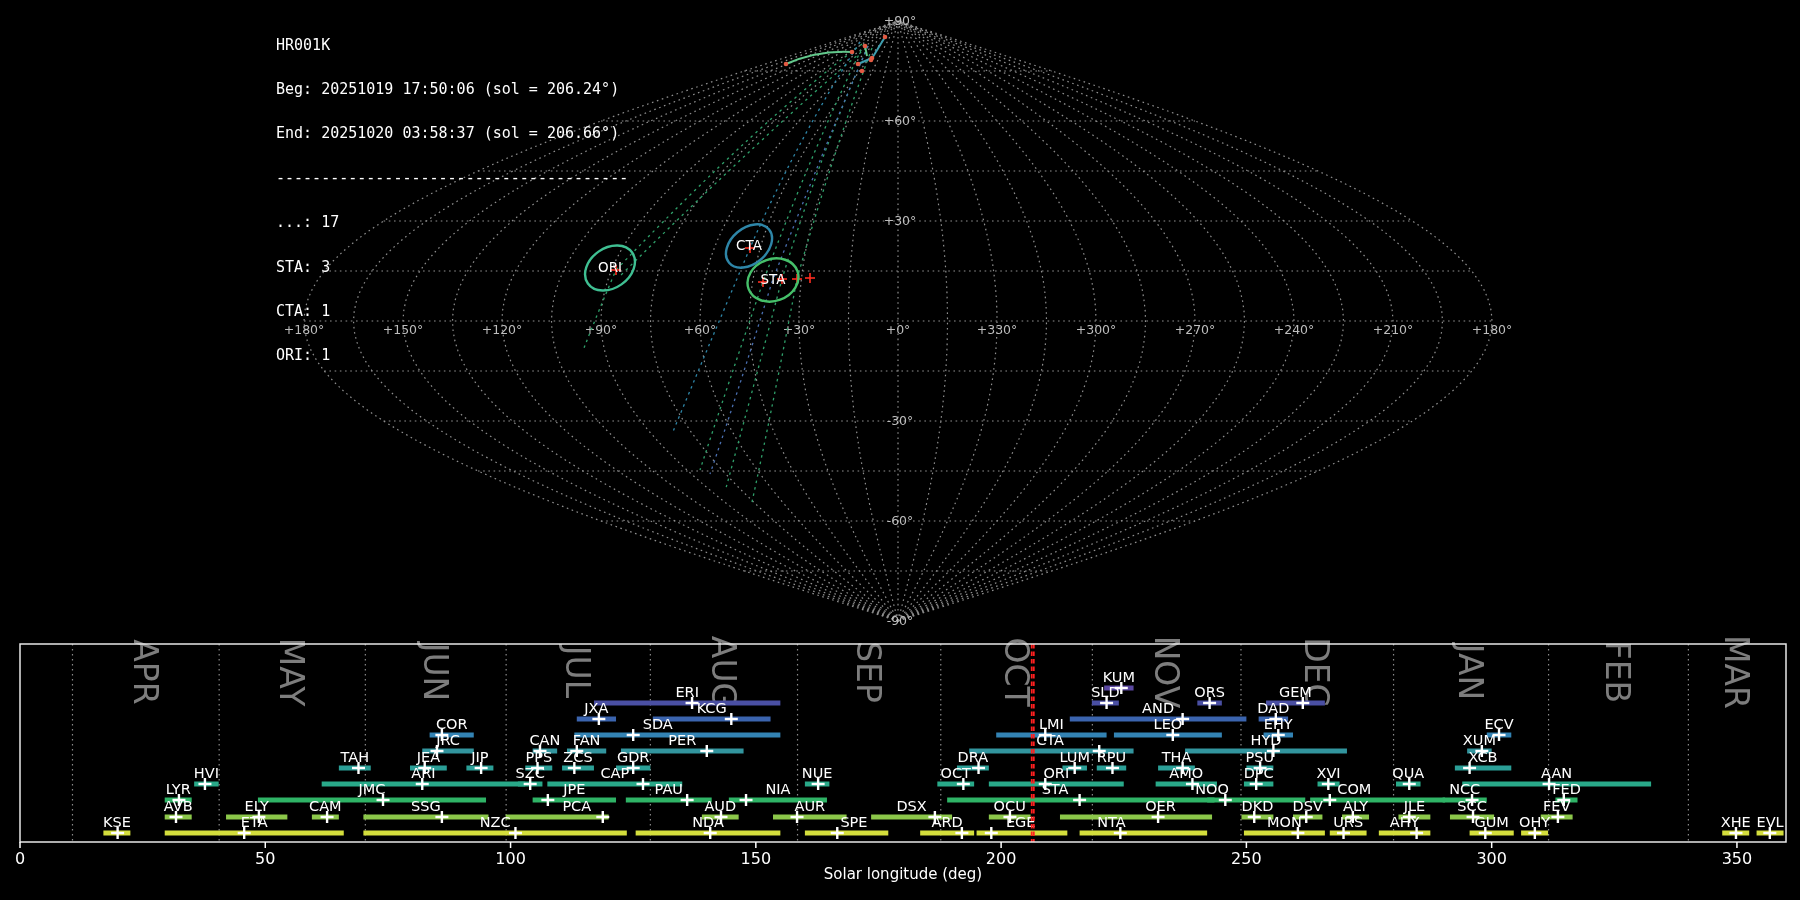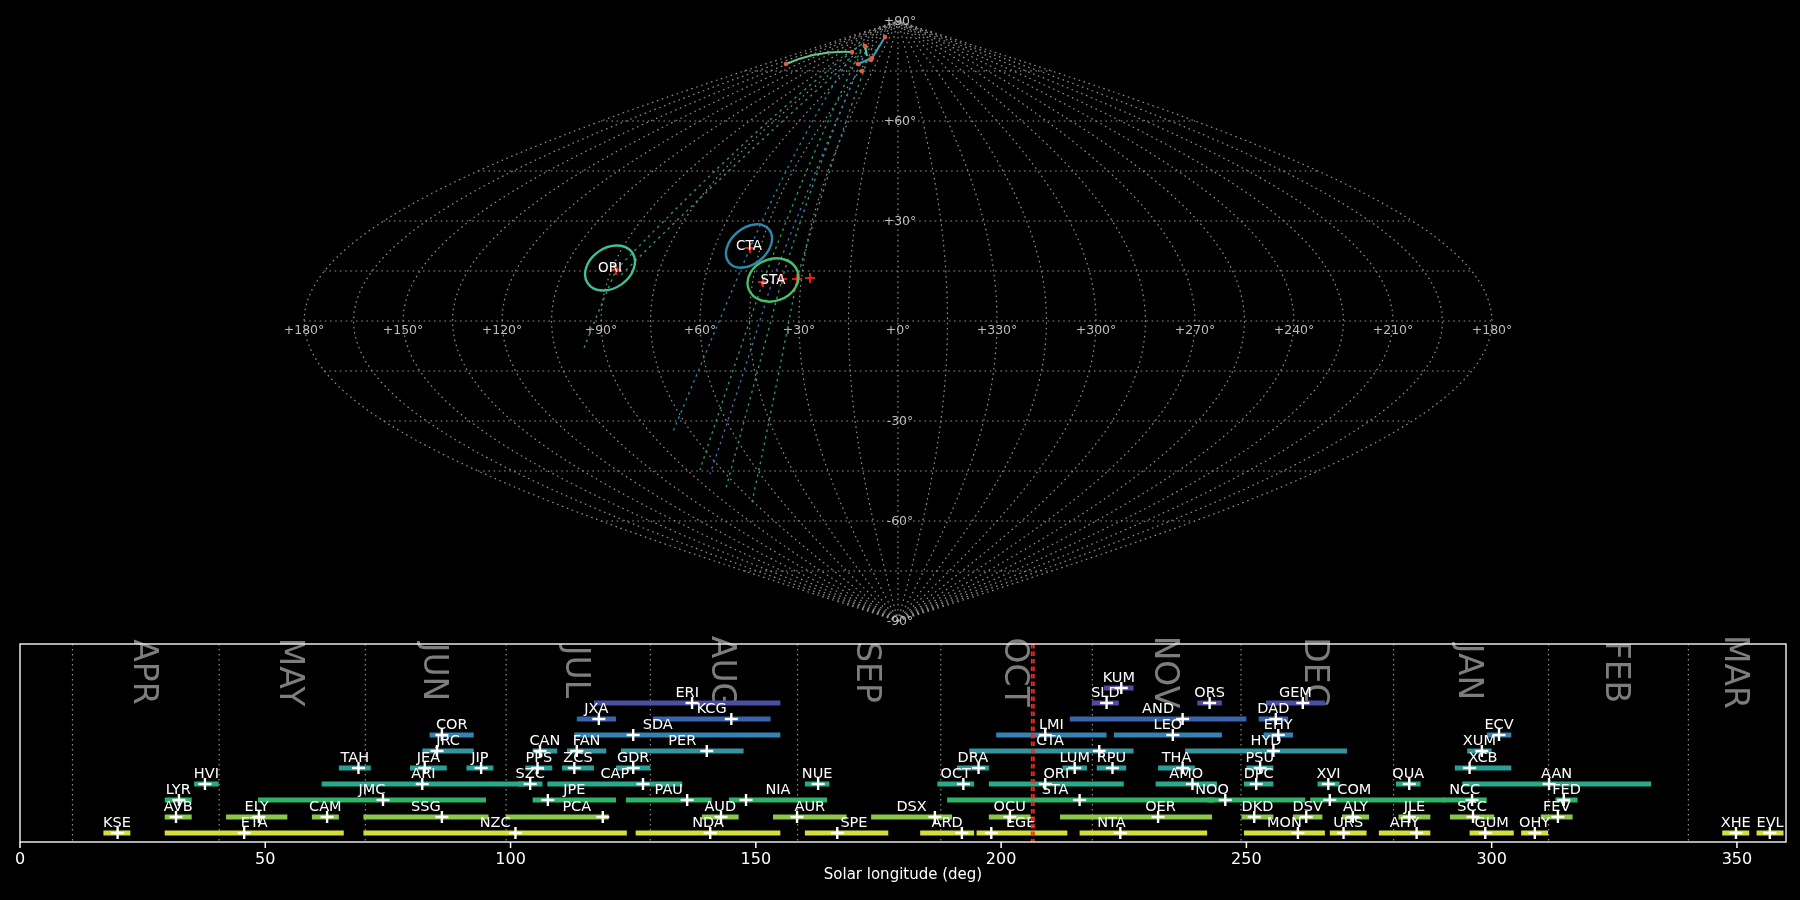--- a/index.html
+++ b/index.html
@@ -702,13 +702,23 @@
           <line x1="1246.388888888889" y1="842" x2="1246.388888888889" y2="848" stroke="#fff" stroke-width="1.5"></line>
           <text x="1246.388888888889" y="864" fill="#ffffff" font-size="16" text-anchor="middle">250</text>
           <line x1="1491.6666666666667" y1="842" x2="1491.6666666666667" y2="848" stroke="#fff" stroke-width="1.5"></line>
           <text x="1491.6666666666667" y="864" fill="#ffffff" font-size="16" text-anchor="middle">300</text>
           <line x1="1736.9444444444446" y1="842" x2="1736.9444444444446" y2="848" stroke="#fff" stroke-width="1.5"></line>
           <text x="1736.9444444444446" y="864" fill="#ffffff" font-size="16" text-anchor="middle">350</text>
         </g>
         <text x="903" y="879" fill="#ffffff" font-size="15" text-anchor="middle">Solar longitude (deg)</text>
       </g>
     </svg>
+  <div id="info-block">
+    <div>HR001K</div>
+    <div>Beg: 20251019 17:50:06 (sol = 206.24°)</div>
+    <div>End: 20251020 03:58:37 (sol = 206.66°)</div>
+    <div>---------------------------------------</div>
+    <div>...: 17</div>
+    <div>STA: 3</div>
+    <div>CTA: 1</div>
+    <div>ORI: 1</div>
+  </div>
 </div>
 
 </body></html>

